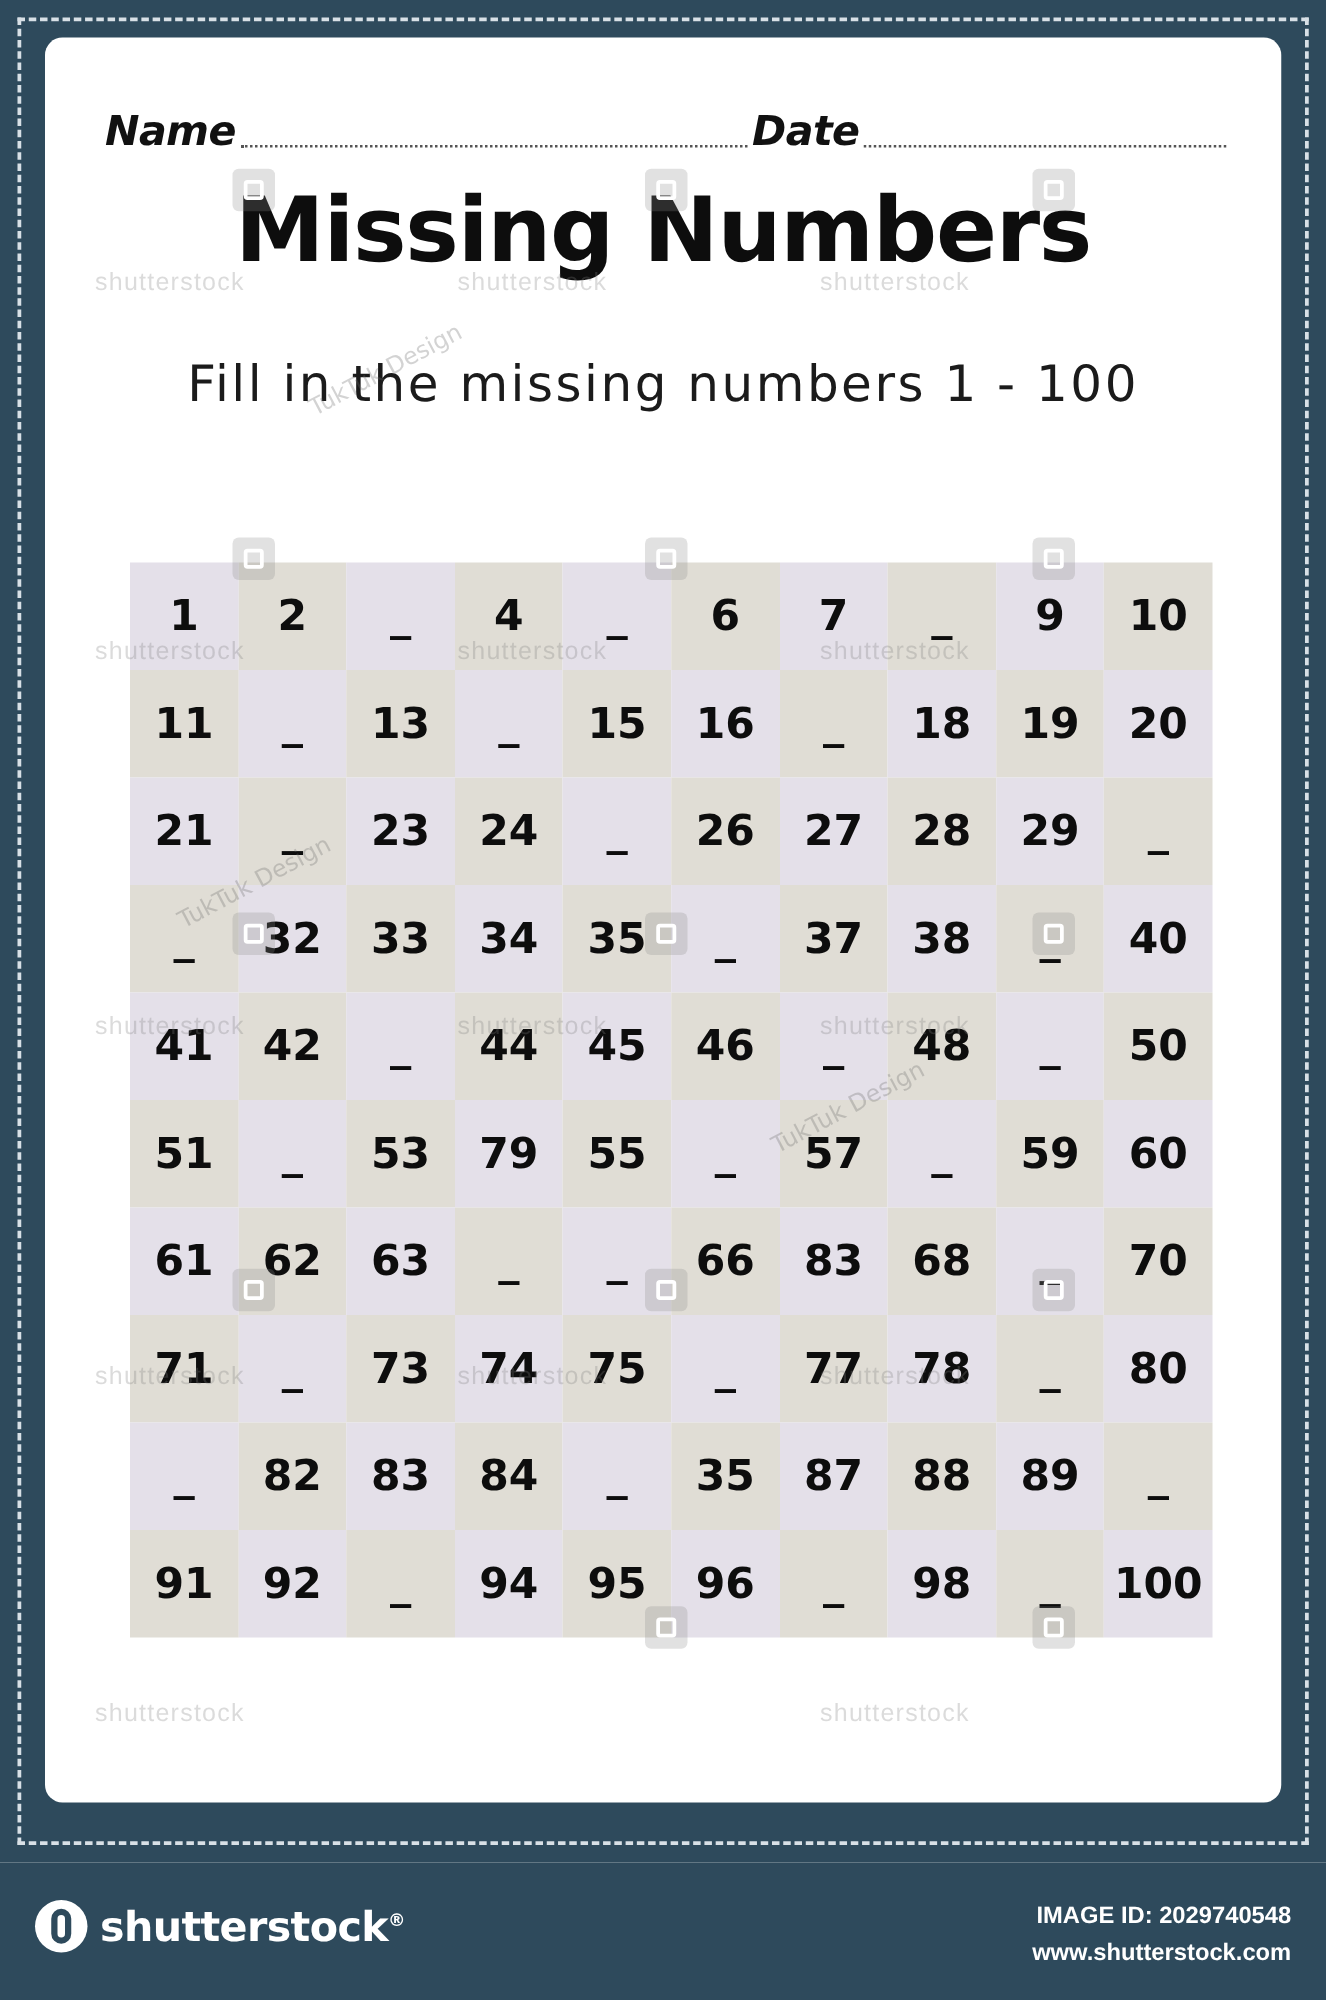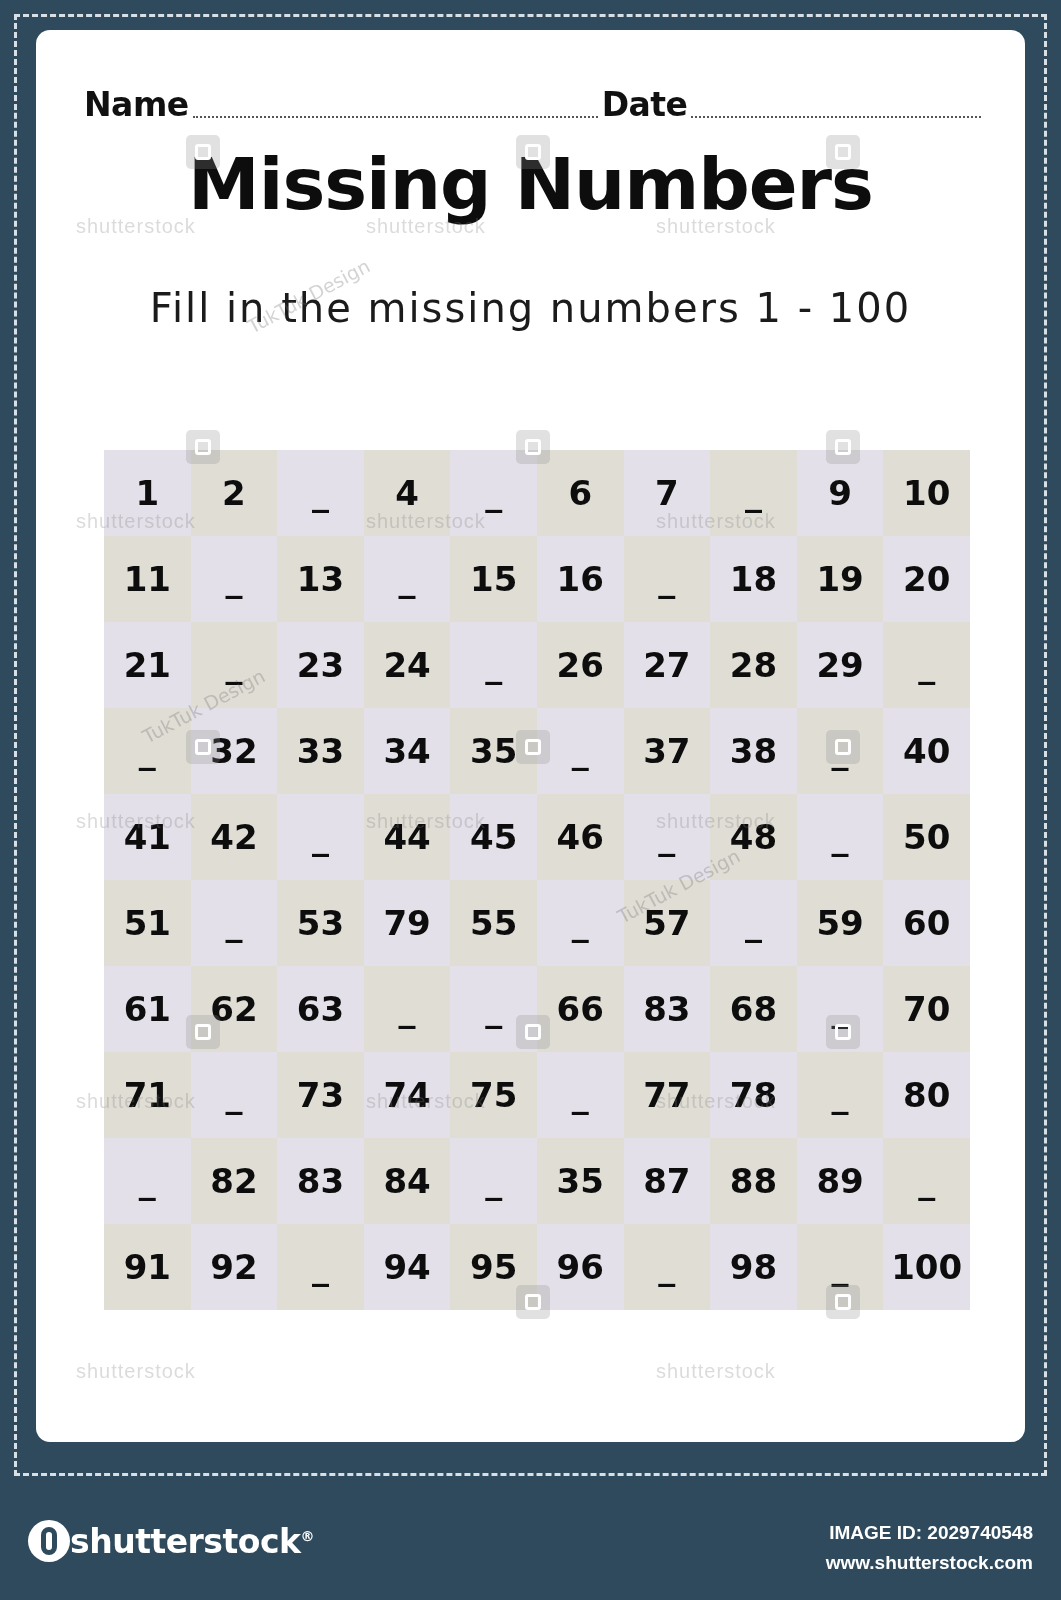--- a/index.html
+++ b/index.html
@@ -57,20 +57,21 @@
     display: flex;
     align-items: flex-end;
   }
   .nd-label {
     font-family: "DejaVu Sans", sans-serif;
     font-weight: bold;
     font-size: 33px;
     color: #111;
     letter-spacing: -0.5px;
     white-space: nowrap;
+    font-style: italic;
   }
   .nd-line {
     flex: 1 1 auto;
     border-bottom: 2px dotted #555;
     height: 26px;
     margin: 0 4px 6px 4px;
   }
   .nd-line.short { flex: 0 0 405px; }
 
   
@@ -183,20 +184,21 @@
     background: #2e4a5c;
     color: #ffffff;
     box-sizing: border-box;
   }
   .footer-left {
     position: absolute;
     left: 28px;
     top: 30px;
     display: flex;
     align-items: center;
+    gap: 10px;
   }
   .shutter-mark {
     width: 42px;
     height: 42px;
     border-radius: 50%;
     background: #ffffff;
     position: relative;
     flex: 0 0 auto;
   }
   .shutter-mark::after {

